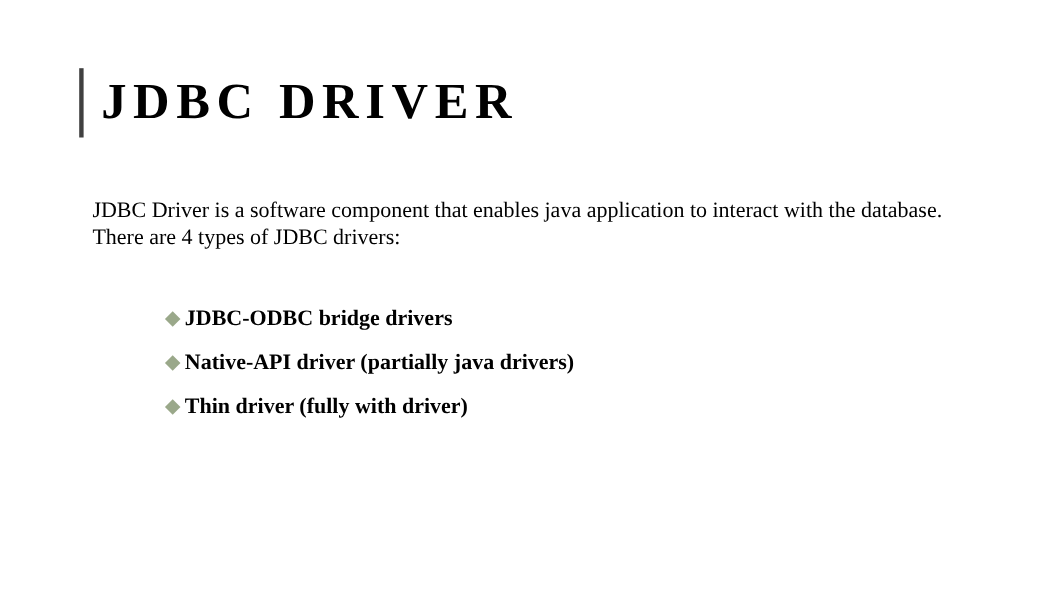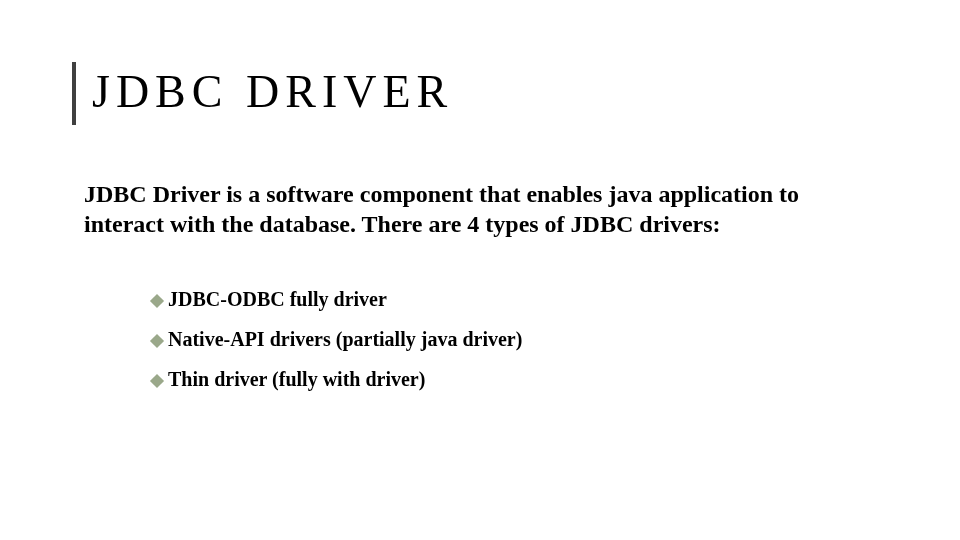--- a/index.html
+++ b/index.html
@@ -16,31 +16,30 @@
   }
   .title-rule {
     width: 4px;
     background: #404040;
     margin-right: 16px;
     align-self: stretch;
   }
   .title-text {
     font-size: 46px;
     letter-spacing: 6px;
-    font-weight: 400;
+    font-weight: 700;
     line-height: 1.15;
     padding: 4px 0 6px 0;
   }
   .intro {
     margin-top: 54px;
-    font-size: 24px;
+    font-size: 20px;
     line-height: 1.25;
     max-width: 800px;
     padding-left: 12px;
-    font-weight: bold;
   }
   .bullets {
     margin-top: 48px;
     padding-left: 80px;
   }
   .bullet-item {
     display: flex;
     align-items: baseline;
     font-size: 20px;
     font-weight: 700;
@@ -71,26 +70,26 @@
     <div class="title-rule"></div>
     <div class="title-text">JDBC DRIVER</div>
   </div>
 
   <div class="intro">JDBC Driver is a software component that enables java application to interact with the database. There are 4 types of JDBC drivers:</div>
 
   <div class="bullets">
 
     <div class="bullet-item">
       <span class="diamond-icon"></span>
-      <span class="bullet-text">JDBC-ODBC fully driver</span>
+      <span class="bullet-text">JDBC-ODBC bridge drivers</span>
     </div>
 
     <div class="bullet-item">
       <span class="diamond-icon"></span>
-      <span class="bullet-text">Native-API drivers (partially java driver)</span>
+      <span class="bullet-text">Native-API driver (partially java drivers)</span>
     </div>
 
 
     <div class="bullet-item">
       <span class="diamond-icon"></span>
       <span class="bullet-text">Thin driver (fully with driver)</span>
     </div>
 
   </div>
 

